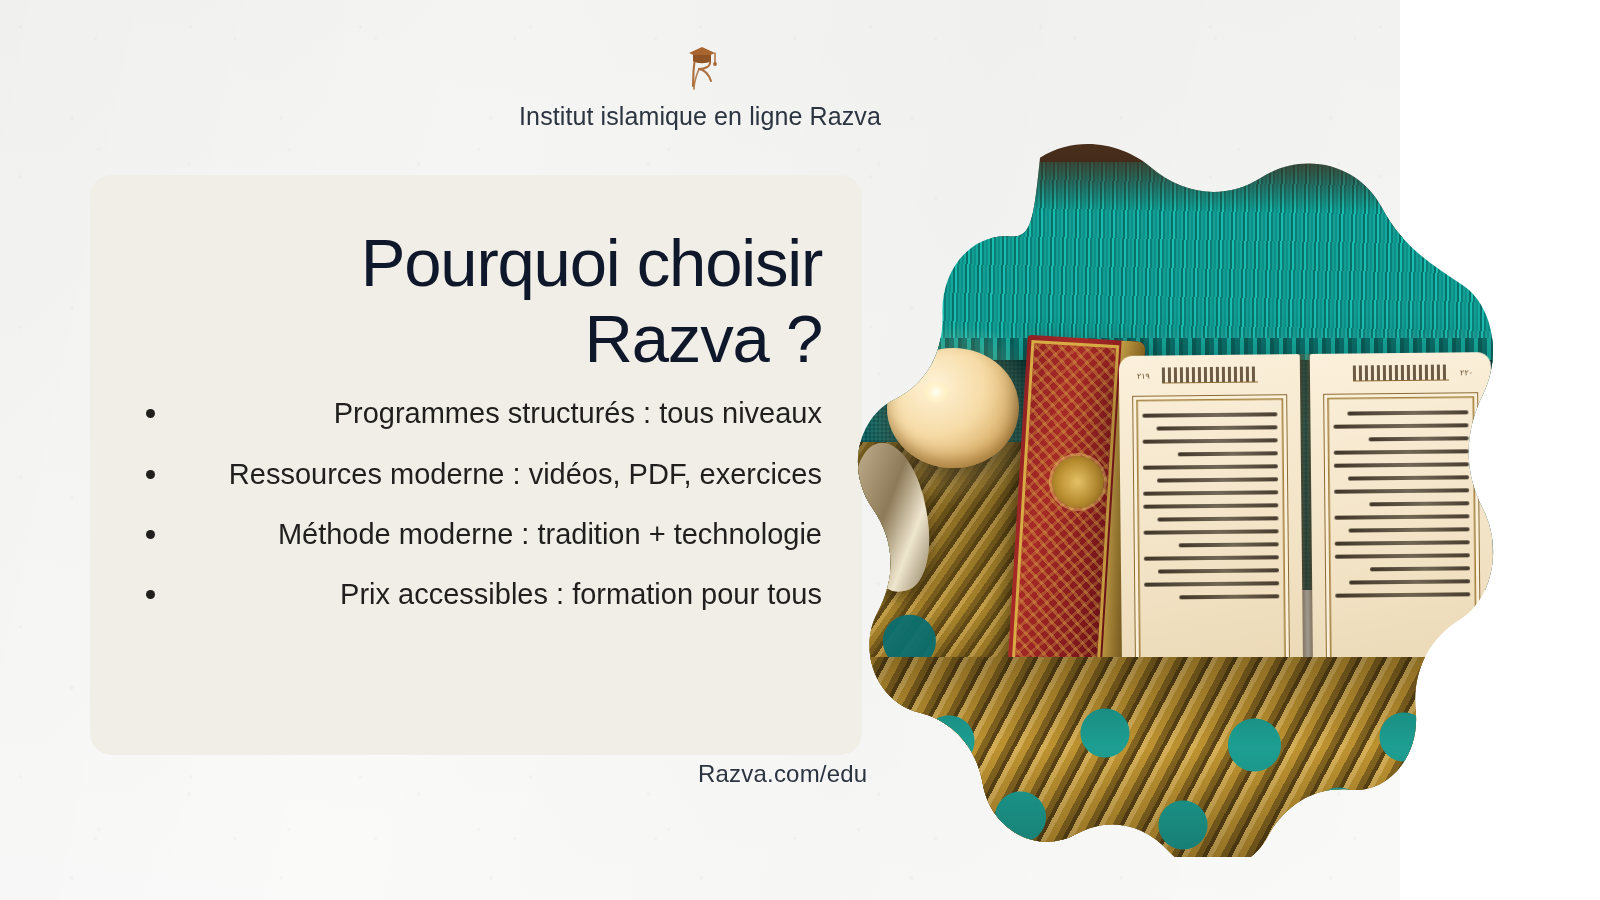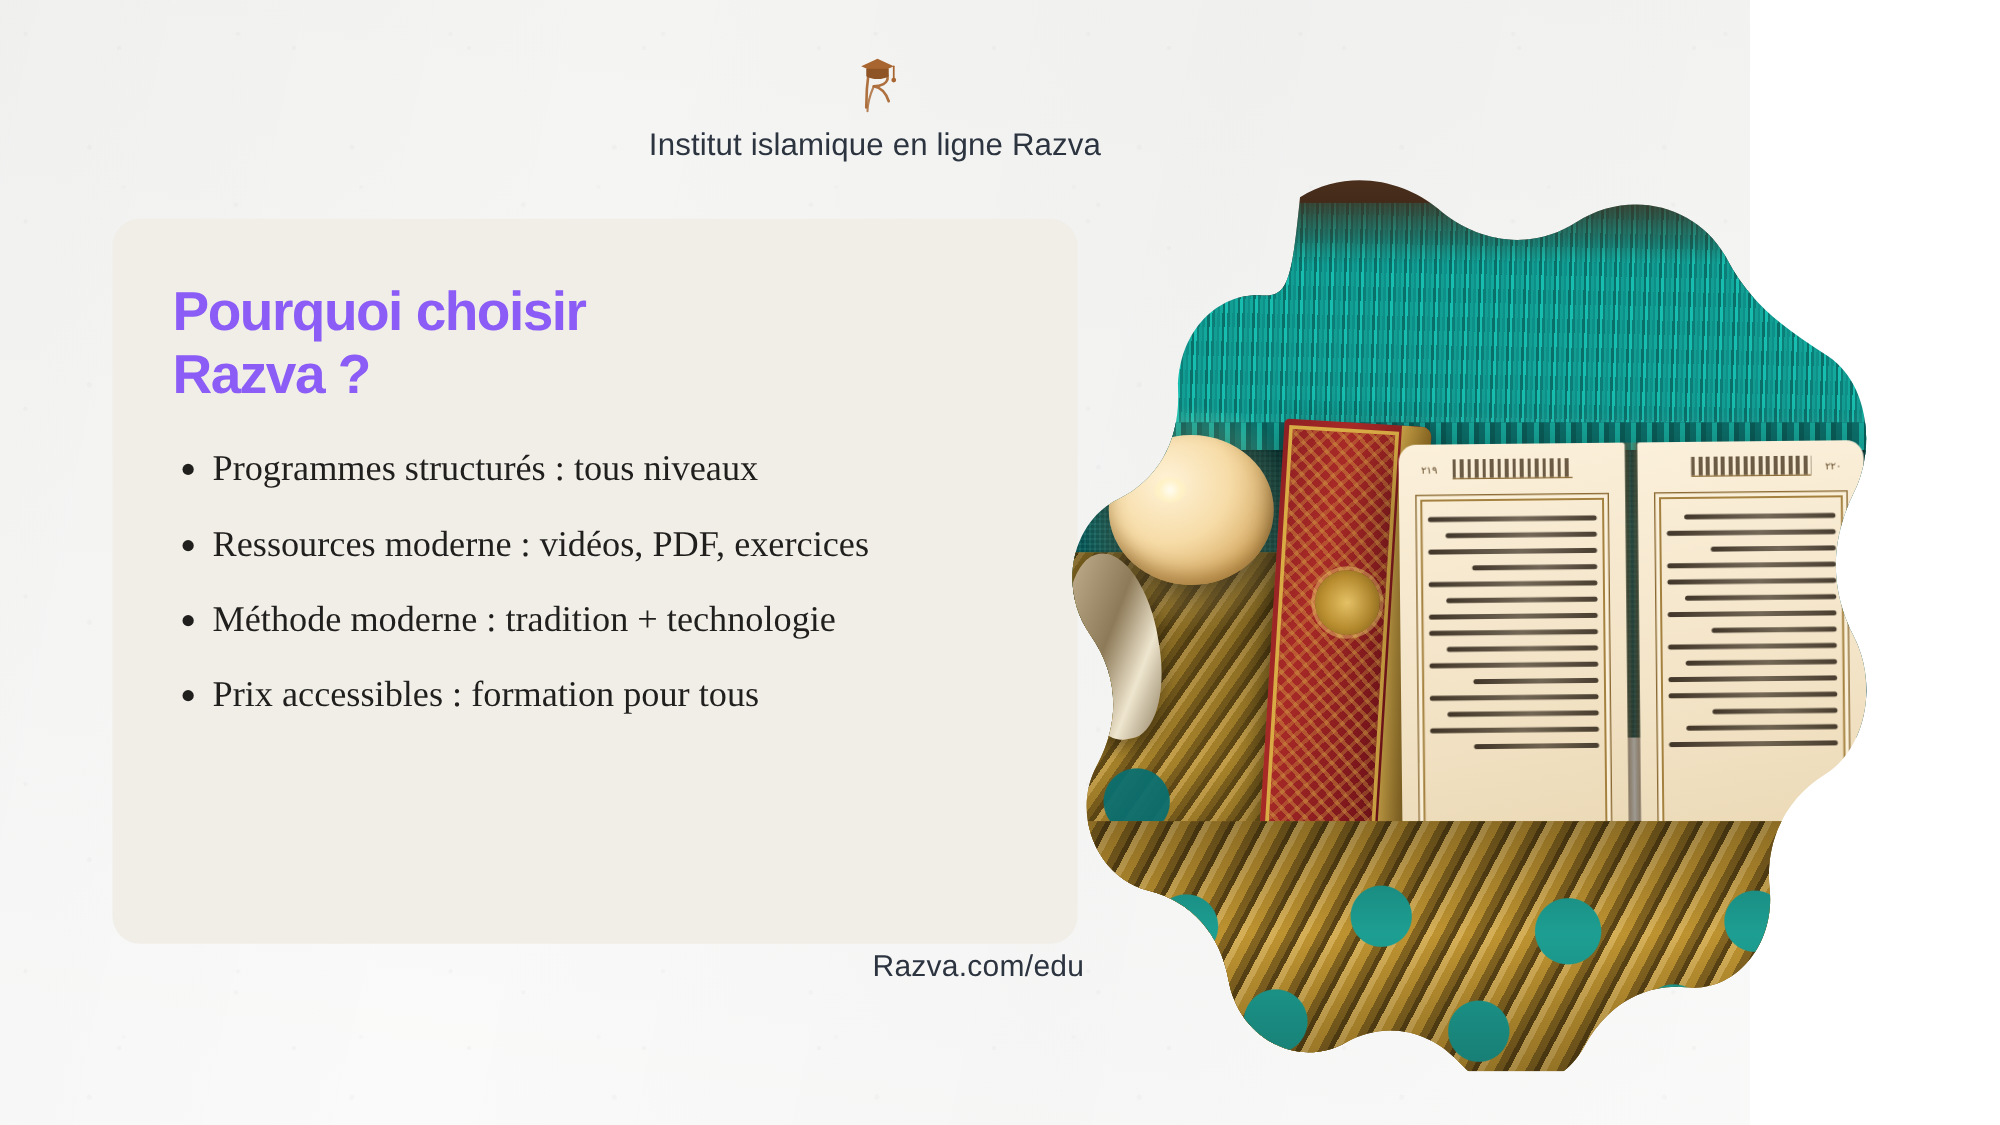--- a/index.html
+++ b/index.html
@@ -18,20 +18,21 @@
     background-color:#f6f6f5;
     background-image:
       radial-gradient(circle at 12% 18%, rgba(150,150,150,.055) 0 1.5px, transparent 2px),
       radial-gradient(circle at 34% 62%, rgba(150,150,150,.05) 0 1.8px, transparent 2.4px),
       radial-gradient(circle at 68% 24%, rgba(140,140,140,.05) 0 1.4px, transparent 2px),
       radial-gradient(circle at 82% 78%, rgba(150,150,150,.05) 0 1.6px, transparent 2.2px),
       radial-gradient(circle at 52% 88%, rgba(150,150,150,.045) 0 1.3px, transparent 1.9px),
       linear-gradient(102deg, rgba(0,0,0,.018) 0%, rgba(0,0,0,0) 32%, rgba(0,0,0,.015) 63%, rgba(0,0,0,0) 100%),
       linear-gradient(8deg, rgba(255,255,255,.5) 0%, rgba(0,0,0,.012) 100%);
     background-size: 170px 150px, 210px 190px, 140px 160px, 230px 210px, 190px 170px, 100% 100%, 100% 100%;
+    text-align: right;
   }
 
   
   #brand {
     position:absolute; left:0; top:36px; width:100%;
     display:flex; flex-direction:column; align-items:center;
   }
   #logo-mark { width:62px; height:62px; display:block; }
   #brand-name {
     margin-top:4px;
@@ -41,25 +42,25 @@
 
   
   #content-card {
     position:absolute; left:90px; top:175px;
     width:772px; height:580px;
     background:#f0eee7;
     border-radius:22px;
     padding:50px 40px 0 48px;
   }
   #headline {
-    font-size:44px; line-height:1.13; font-weight:700;
-    letter-spacing:-1.2px; color:#8b5cf6;
+    font-size:67px; line-height:1.13; font-weight:400;
+    letter-spacing:-1.2px; color:#0f172a;
     white-space:pre-line;
   }
-  #benefits { list-style:none; margin-top:34px;font-family:Liberation Serif, serif; }
+  #benefits { list-style:none; margin-top:20px; }
   .benefit {
     position:relative;
     padding-left:32px;
     font-size:29px; line-height:1.18;
     color:#201f1d;
     margin-bottom:26px;
     white-space:nowrap;
   }
   .benefit .dot {
     position:absolute; left:8px; top:13px;

